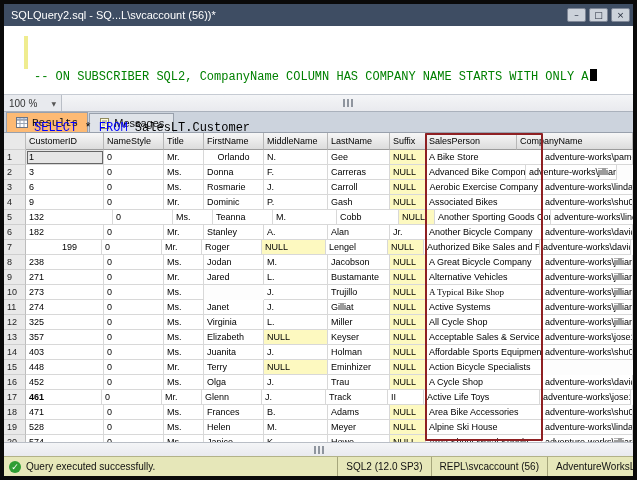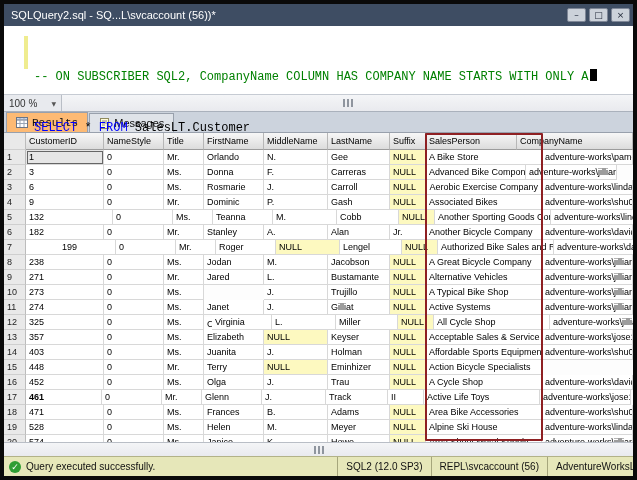--- a/index.html
+++ b/index.html
@@ -126,21 +126,21 @@
         <div class="gcell ghead" style="width: 36px;">Suffix</div>
         <div class="gcell ghead" style="width: 91px;">SalesPerson</div>
         <div class="gcell ghead" style="width: 116px;">CompanyName</div>
       </div>
     <div class="grid-body" id="grid-body">
         <div class="grid-row">
           <div class="gcell rownum" style="width: 22px;">1</div>
           <div class="gcell cell focused" style="width: 78px;">1</div>
           <div class="gcell cell" style="width: 60px;">0</div>
           <div class="gcell cell" style="width: 40px;">Mr.</div>
-          <div class="gcell cell" style="width: 60px;">Orlando</div>
+          <div class="gcell cell" style="width: 60px; text-align: center;">Orlando</div>
           <div class="gcell cell" style="width: 64px;">N.</div>
           <div class="gcell cell" style="width: 62px;">Gee</div>
           <div class="gcell cell nullcell" style="width: 36px;">NULL</div>
           <div class="gcell cell" style="width: 116px;">A Bike Store</div>
           <div class="gcell cell" style="width: 91px;">adventure-works\pamela0</div>
         </div>
         <div class="grid-row">
           <div class="gcell rownum" style="width: 22px;">2</div>
           <div class="gcell cell" style="width: 78px;">3</div>
           <div class="gcell cell" style="width: 60px;">0</div>
@@ -195,21 +195,21 @@
           <div class="gcell cell" style="width: 40px;">Mr.</div>
           <div class="gcell cell" style="width: 60px;">Stanley</div>
           <div class="gcell cell" style="width: 64px;">A.</div>
           <div class="gcell cell" style="width: 62px;">Alan</div>
           <div class="gcell cell" style="width: 36px;">Jr.</div>
           <div class="gcell cell" style="width: 116px;">Another Bicycle Company</div>
           <div class="gcell cell" style="width: 91px;">adventure-works\david8</div>
         </div>
         <div class="grid-row">
           <div class="gcell rownum" style="width: 22px;">7</div>
-          <div class="gcell cell" style="width: 90px; padding-left: 36px;">199</div>
+          <div class="gcell cell" style="width: 76px; padding-left: 36px;">199</div>
           <div class="gcell cell" style="width: 60px;">0</div>
           <div class="gcell cell" style="width: 40px;">Mr.</div>
           <div class="gcell cell" style="width: 60px;">Roger</div>
           <div class="gcell cell nullcell" style="width: 64px;">NULL</div>
           <div class="gcell cell" style="width: 62px;">Lengel</div>
           <div class="gcell cell nullcell" style="width: 36px;">NULL</div>
           <div class="gcell cell" style="width: 116px;">Authorized Bike Sales and Rental</div>
           <div class="gcell cell" style="width: 91px;">adventure-works\david8</div>
         </div>
         <div class="grid-row">
@@ -238,41 +238,41 @@
         </div>
         <div class="grid-row">
           <div class="gcell rownum" style="width: 22px;">10</div>
           <div class="gcell cell" style="width: 78px;">273</div>
           <div class="gcell cell" style="width: 60px;">0</div>
           <div class="gcell cell" style="width: 40px;">Ms.</div>
           <div class="gcell cell" style="width: 60px; margin-top: 32px;">Christie</div>
           <div class="gcell cell" style="width: 64px;">J.</div>
           <div class="gcell cell" style="width: 62px;">Trujillo</div>
           <div class="gcell cell nullcell" style="width: 36px;">NULL</div>
-          <div class="gcell cell" style="width: 116px;">A Typical Bike Shop</div>
+          <div class="gcell cell" style="width: 116px; font-family: Liberation Serif, serif;">A Typical Bike Shop</div>
           <div class="gcell cell" style="width: 91px;">adventure-works\jillian0</div>
         </div>
         <div class="grid-row">
           <div class="gcell rownum" style="width: 22px;">11</div>
           <div class="gcell cell" style="width: 78px;">274</div>
           <div class="gcell cell" style="width: 60px;">0</div>
           <div class="gcell cell" style="width: 40px;">Ms.</div>
           <div class="gcell cell" style="width: 60px;">Janet</div>
           <div class="gcell cell" style="width: 64px;">J.</div>
           <div class="gcell cell" style="width: 62px;">Gilliat</div>
           <div class="gcell cell nullcell" style="width: 36px;">NULL</div>
           <div class="gcell cell" style="width: 116px;">Active Systems</div>
           <div class="gcell cell" style="width: 91px;">adventure-works\jillian0</div>
         </div>
         <div class="grid-row">
           <div class="gcell rownum" style="width: 22px;">12</div>
           <div class="gcell cell" style="width: 78px;">325</div>
           <div class="gcell cell" style="width: 60px;">0</div>
           <div class="gcell cell" style="width: 40px;">Ms.</div>
-          <div class="gcell cell" style="width: 60px; margin-left: 8px;">Virginia</div>
+          <div class="gcell cell" style="width: 60px;">Virginia</div>
           <div class="gcell cell" style="width: 64px;">L.</div>
           <div class="gcell cell" style="width: 62px;">Miller</div>
           <div class="gcell cell nullcell" style="width: 36px;">NULL</div>
           <div class="gcell cell" style="width: 116px;">All Cycle Shop</div>
           <div class="gcell cell" style="width: 91px;">adventure-works\jillian0</div>
         </div>
         <div class="grid-row">
           <div class="gcell rownum" style="width: 22px;">13</div>
           <div class="gcell cell" style="width: 78px;">357</div>
           <div class="gcell cell" style="width: 60px;">0</div>

